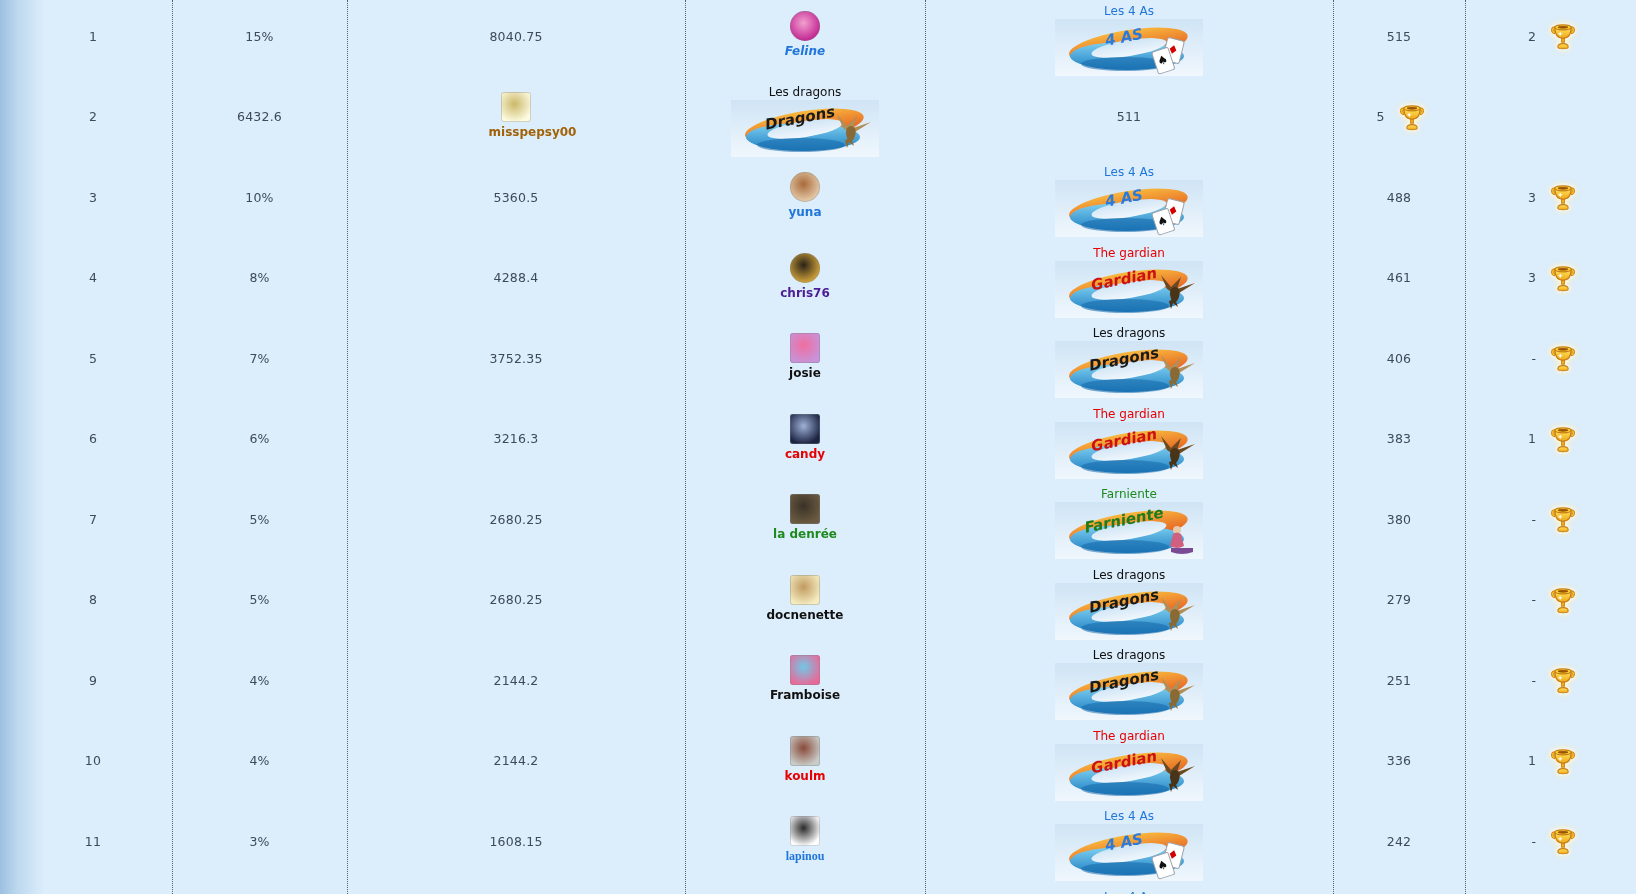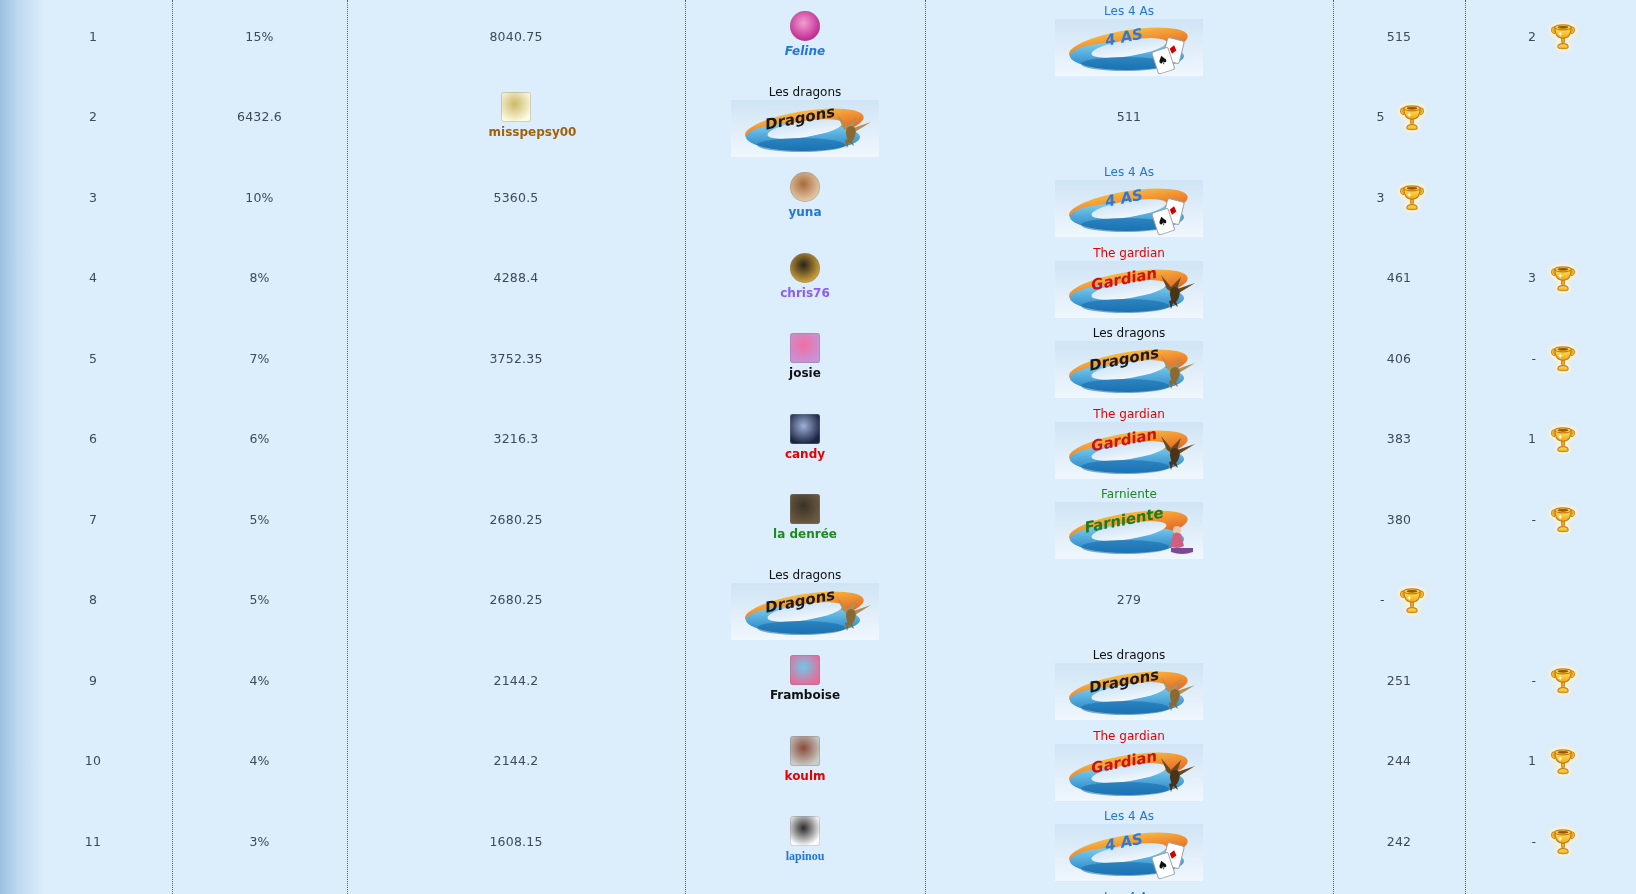--- a/index.html
+++ b/index.html
@@ -216,20 +216,21 @@
                 <rect x="10" y="2" width="17" height="23" rx="2" fill="#ffffff" stroke="#9aa4ae"></rect>
                 <text x="18" y="17" font-size="12" fill="#d40000" text-anchor="middle">♦</text>
               </g>
               <g transform="rotate(-18 8 20)">
                 <rect x="-2" y="14" width="17" height="23" rx="2" fill="#ffffff" stroke="#9aa4ae"></rect>
                 <text x="6" y="29" font-size="12" fill="#111111" text-anchor="middle">♠</text>
               </g>
             </g>
           </svg>
         </div>
+        <div class="cell num-cell">488</div>
         <div class="cell trophy-cell">
           <span class="trophy-count">3</span>
           <svg class="trophy-icon" viewBox="0 0 24 26">
             <defs>
               <linearGradient id="tg" x1="0" y1="0" x2="0" y2="1">
                 <stop offset="0" stop-color="#ffe65e"></stop>
                 <stop offset="1" stop-color="#efa617"></stop>
               </linearGradient>
             </defs>
             <path d="M5 11 Q2 11 2 7.5 Q2 5 4.5 5 L5.5 5 L5.5 7 L4.8 7 Q4 7 4 7.8 Q4 9 5.4 9 Z" fill="#f5bc2a" stroke="#c77d16" stroke-width="0.8"></path>
@@ -242,21 +243,21 @@
             <path d="M7.5 22.5 Q7.5 19.6 12 19.6 Q16.5 19.6 16.5 22.5 Q16.5 24 12 24 Q7.5 24 7.5 22.5 Z" fill="url(#tg)" stroke="#c77d16" stroke-width="0.9"></path>
           </svg>
         </div>
       </div>
       <div class="row">
         <div class="cell num-cell rank-cell">4</div>
         <div class="cell num-cell">8%</div>
         <div class="cell num-cell">4288.4</div>
         <div class="cell player-cell">
           <div class="avatar circle" style="background: radial-gradient(circle at 45% 40%, rgb(42, 34, 24) 0%, rgb(216, 169, 60) 75%);"></div>
-          <div class="player-name" style="color: #8b5cf6;">chris76</div>
+          <div class="player-name" style="color: #4c1d95;">chris76</div>
         </div>
         <div class="cell team-cell">
           <div class="team-name" style="color: rgb(230, 0, 0);">The gardian</div>
           <svg class="team-badge" viewBox="0 0 148 57">
             <defs>
               <linearGradient id="sky" x1="0" y1="0" x2="0" y2="1">
                 <stop offset="0" stop-color="#cfe4f5"></stop>
                 <stop offset="1" stop-color="#f0f7fd"></stop>
               </linearGradient>
               <linearGradient id="org" x1="0" y1="0" x2="0" y2="1">
@@ -492,20 +493,24 @@
             <path d="M9.6 9.2 l0.7 1.5 1.5 0.4 -1.5 0.6 -0.7 1.5 -0.7 -1.5 -1.5 -0.6 1.5 -0.4 Z" fill="#ffffff" opacity="0.95"></path>
             <rect x="10.6" y="15" width="2.8" height="3.4" fill="#efab1c" stroke="#c77d16" stroke-width="0.7"></rect>
             <path d="M7.5 22.5 Q7.5 19.6 12 19.6 Q16.5 19.6 16.5 22.5 Q16.5 24 12 24 Q7.5 24 7.5 22.5 Z" fill="url(#tg)" stroke="#c77d16" stroke-width="0.9"></path>
           </svg>
         </div>
       </div>
       <div class="row">
         <div class="cell num-cell rank-cell">8</div>
         <div class="cell num-cell">5%</div>
         <div class="cell num-cell">2680.25</div>
+        <div class="cell player-cell">
+          <div class="avatar square" style="background: radial-gradient(circle at 45% 40%, rgb(192, 154, 96) 0%, rgb(245, 237, 192) 75%);"></div>
+          <div class="player-name" style="color: rgb(17, 17, 17);">docnenette</div>
+        </div>
         <div class="cell team-cell">
           <div class="team-name" style="color: rgb(17, 17, 17);">Les dragons</div>
           <svg class="team-badge" viewBox="0 0 148 57">
             <defs>
               <linearGradient id="sky" x1="0" y1="0" x2="0" y2="1">
                 <stop offset="0" stop-color="#cfe4f5"></stop>
                 <stop offset="1" stop-color="#f0f7fd"></stop>
               </linearGradient>
               <linearGradient id="org" x1="0" y1="0" x2="0" y2="1">
                 <stop offset="0" stop-color="#f8b83e"></stop>
@@ -652,21 +657,21 @@
             </g>
             <ellipse cx="70" cy="45" rx="44" ry="7" fill="#1668a8" opacity="0.55"></ellipse>
             <text x="70" y="23" transform="rotate(-11 70 23)" text-anchor="middle" font-size="15" font-weight="bold" font-style="italic" font-family="DejaVu Sans, sans-serif" fill="#cc1111">Gardian</text>
             <g transform="translate(96,14)">
               <path d="M22 18 L4 6 L16 14 L10 0 L20 12 L30 2 L26 14 L44 8 L28 18 Z" fill="#6a4a20"></path>
               <path d="M20 14 q4 -4 8 0 q2 6 -2 12 q-4 4 -6 -2 q-2 -6 0 -10 Z" fill="#4a3418"></path>
               <path d="M24 24 l3 8 l-5 -4 l-2 6 l-2 -8 Z" fill="#4a3418"></path>
             </g>
           </svg>
         </div>
-        <div class="cell num-cell">244</div>
+        <div class="cell num-cell">336</div>
         <div class="cell trophy-cell">
           <span class="trophy-count">1</span>
           <svg class="trophy-icon" viewBox="0 0 24 26">
             <defs>
               <linearGradient id="tg" x1="0" y1="0" x2="0" y2="1">
                 <stop offset="0" stop-color="#ffe65e"></stop>
                 <stop offset="1" stop-color="#efa617"></stop>
               </linearGradient>
             </defs>
             <path d="M5 11 Q2 11 2 7.5 Q2 5 4.5 5 L5.5 5 L5.5 7 L4.8 7 Q4 7 4 7.8 Q4 9 5.4 9 Z" fill="#f5bc2a" stroke="#c77d16" stroke-width="0.8"></path>

